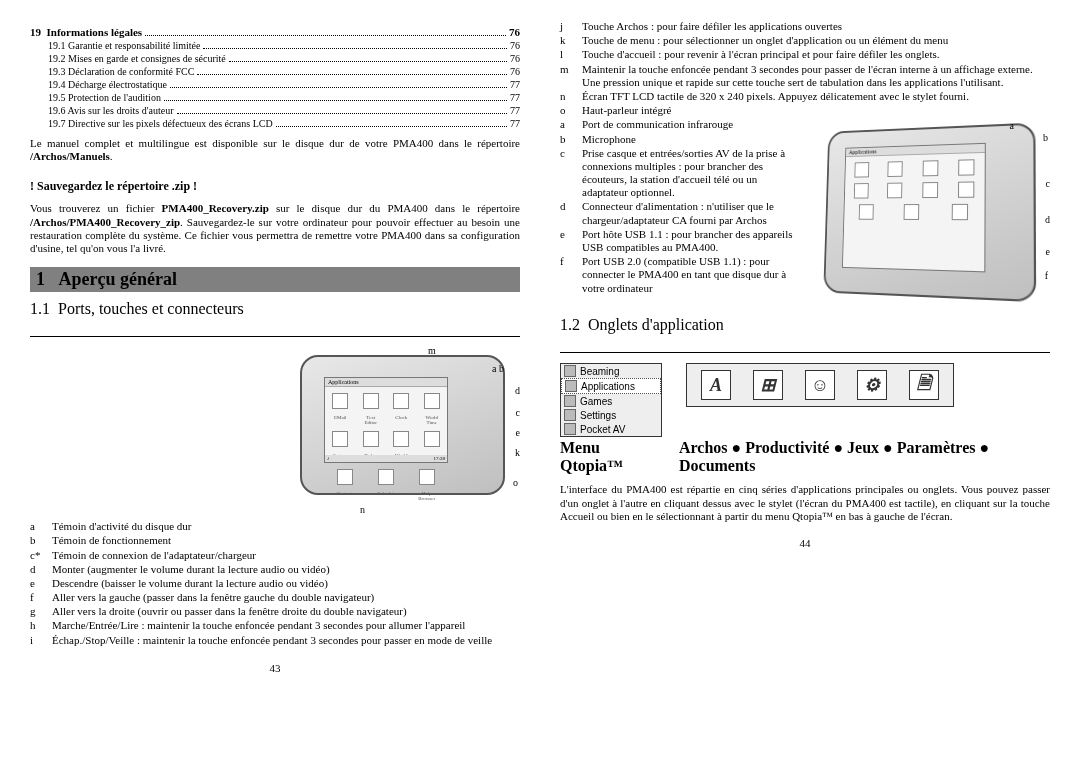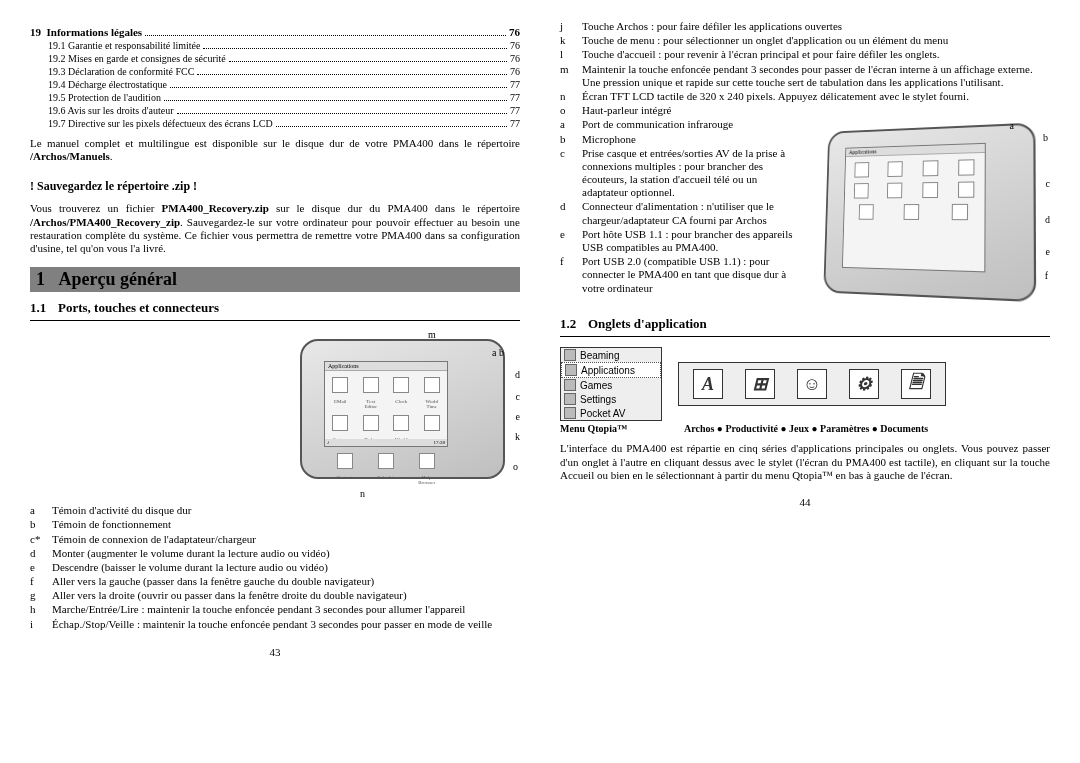--- a/index.html
+++ b/index.html
@@ -38,25 +38,25 @@
   .center-bold { font-weight: bold; margin: 16px 0 6px 0; font-size: 12px }
   .section-bar {
     background: #808080;
     color: #000000;
     font-weight: bold;
     padding: 2px 6px;
     font-size: 18px;
     margin: 12px 0 6px 0;
   }
   .sub-heading {
-    font-weight: bold;
+    font-weight: normal;
     border-bottom: 1.5px solid #000;
-    padding-bottom: 4px;
+    padding-bottom: 18px;
     margin: 8px 0 8px 0;
-    font-size: 13px;
+    font-size: 16px;
   }
   .sub-heading .num { display:inline-block; width: 28px }
   .keylist { display: table; width: 100%; }
   .keyrow { display: table-row }
   .keyrow > div { display: table-cell; vertical-align: top; padding: 0 4px 1px 0; line-height:1.2 }
   .keyrow .k { width: 18px }
   .pagenum { text-align: center; margin-top: 14px; font-size: 11px }
   
   .device-img {
     width: 230px;
@@ -85,41 +85,41 @@
   }
   .device-screen .iclabel { font-size:5px; text-align:center; color:#555; width:18px }
   .dlabel {
     position:absolute;
     font-size:10px;
     color:#000;
   }
   
   .device-img2 { width: 240px; height: 190px; float:right; margin-left:10px; position:relative }
   
-  .bottom-images { display:flex; gap:16px; align-items:center; margin:10px 0 2px 0 }
+  .bottom-images { display:flex; gap:24px; align-items:flex-start; margin:10px 0 2px 0 }
   .menu-box {
     border: 1px solid #333;
     width: 100px;
     font-size: 10px;
     font-family: Arial, sans-serif;
     background:#eee;
   }
   .menu-box .row { display:flex; align-items:center; gap:4px; padding:1px 3px }
   .menu-box .row.sel { background:#fff; border:1px dotted #555 }
   .menu-box .mi { width:10px; height:10px; display:inline-block; background:#bbb; border:1px solid #666 }
   .icon-strip {
     display:flex; gap:22px; border:1px solid #333; padding:6px 14px;
     background:#eee;
   }
   .icon-strip .big {
     width:28px; height:28px; border:1px solid #333; background:#fff;
     display:flex; align-items:center; justify-content:center;
     font-weight:bold; color:#333; font-size:18px; font-style:italic;
   }
-  .caption-row { display:flex; gap:24px; font-weight:bold; font-size:10px; margin-top:2px }
+  .caption-row { display:flex; gap:24px; font-weight:bold; font-size:16px; margin-top:2px }
   .caption-row .c1 { width:100px }
   .clearfix::after { content:""; display:block; clear:both }
 </style>
 </head>
 <body>
 
 <div class="pages">
 
   <div class="page">
     <div class="toc-entry toc-main">

